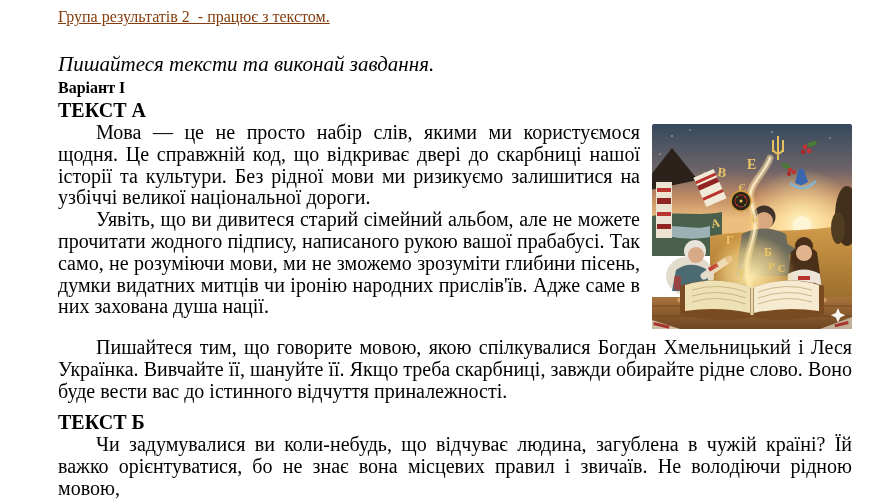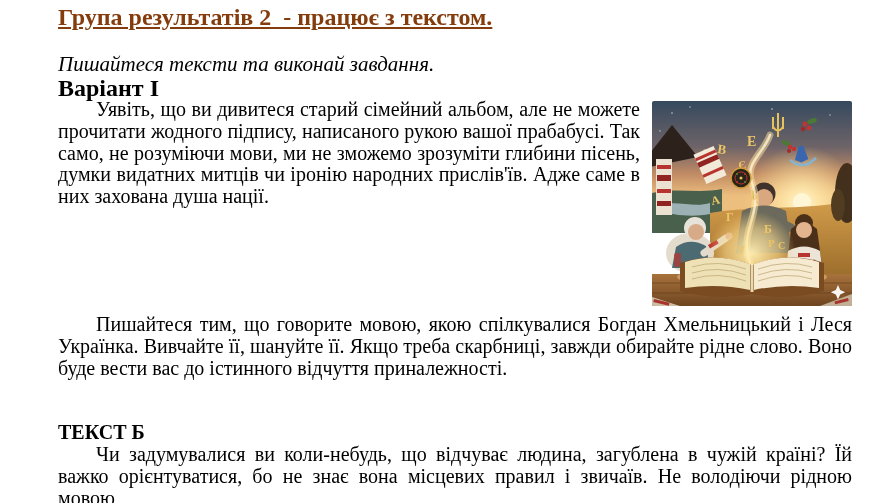--- a/index.html
+++ b/index.html
@@ -6,40 +6,40 @@
   body {
     width: 870px; height: 503px;
     background: #ffffff;
     color: #000000;
     font-family: "Liberation Serif", serif;
     overflow: hidden;
   }
   .page { margin: 0 18px 0 58px; padding-top: 5px; }
 
   .doc-title {
-    font-size: 24px; line-height: 24px; font-weight: bold;
+    font-size: 16px; line-height: 24px; font-weight: normal;
     color: #843C0C;
     text-decoration: underline;
     margin: 0;
   }
   .instruction {
     font-style: italic;
     font-size: 21px; line-height: 24px;
     margin: 23px 0 0 0;
   }
   .variant {
     font-weight: bold;
-    font-size: 24px; line-height: 22px;
+    font-size: 16px; line-height: 22px;
     margin: 1px 0 0 0;
   }
   .section-heading {
     font-size: 20px; line-height: 23px; font-weight: bold;
     margin: 0;
   }
-  .heading-b { margin-top: 42px; }
+  .heading-b { margin-top: 9px; }
 
   .body-text p {
     font-size: 20px;
     line-height: 21.8px;
     margin: 0;
     text-align: justify;
     text-indent: 38px;
   }
   .clear-right { clear: right; }
 
@@ -54,20 +54,21 @@
 <body>
 
 <div class="page">
 
   <h1 class="doc-title">Група результатів 2&nbsp; - працює з текстом.</h1>
 
   <p class="instruction">Пишайтеся тексти та виконай завдання.</p>
 
   <p class="variant">Варіант І</p>
 
+  <h2 class="section-heading">ТЕКСТ А</h2>
 
   <div class="body-text">
 
     <div class="illustration">
       <svg viewBox="0 0 200 205" width="200" height="205">
         <defs>
           <linearGradient id="sky" x1="0" y1="0" x2="0" y2="1">
             <stop offset="0" stop-color="#35495e"></stop>
             <stop offset="0.35" stop-color="#6e6468"></stop>
             <stop offset="0.55" stop-color="#c08a64"></stop>
@@ -216,20 +217,21 @@
           <rect x="47" y="48" width="22" height="32" fill="#f2ead8"></rect>
           <rect x="47" y="52" width="22" height="3" fill="#b8342e"></rect>
           <rect x="47" y="57" width="22" height="5" fill="#8f2420"></rect>
           <rect x="47" y="70" width="22" height="3" fill="#b8342e"></rect>
         </g>
 
         <path d="M186,184 l2.2,5 5,2.2 -5,2.2 -2.2,5 -2.2,-5 -5,-2.2 5,-2.2 Z" fill="#ffffff" opacity="0.95"></path>
       </svg>
     </div>
 
+    <p>Мова — це не просто набір слів, якими ми користуємося щодня. Це справжній код, що відкриває двері до скарбниці нашої історії та культури. Без рідної мови ми ризикуємо залишитися на узбіччі великої національної дороги.</p>
     <p>Уявіть, що ви дивитеся старий сімейний альбом, але не можете прочитати жодного підпису, написаного рукою вашої прабабусі. Так само, не розуміючи мови, ми не зможемо зрозуміти глибини пісень, думки видатних митців чи іронію народних прислів'їв. Адже саме в них захована душа нації.</p>
     <p class="clear-right">Пишайтеся тим, що говорите мовою, якою спілкувалися Богдан Хмельницький і Леся Українка. Вивчайте її, шануйте її. Якщо треба скарбниці, завжди обирайте рідне слово. Воно буде вести вас до істинного відчуття приналежності.</p>
   </div>
 
   <h2 class="section-heading heading-b">ТЕКСТ Б</h2>
 
   <div class="body-text">
     <p>Чи задумувалися ви коли-небудь, що відчуває людина, загублена в чужій країні? Їй важко орієнтуватися, бо не знає вона місцевих правил і звичаїв. Не володіючи рідною мовою,</p>
   </div>
 

